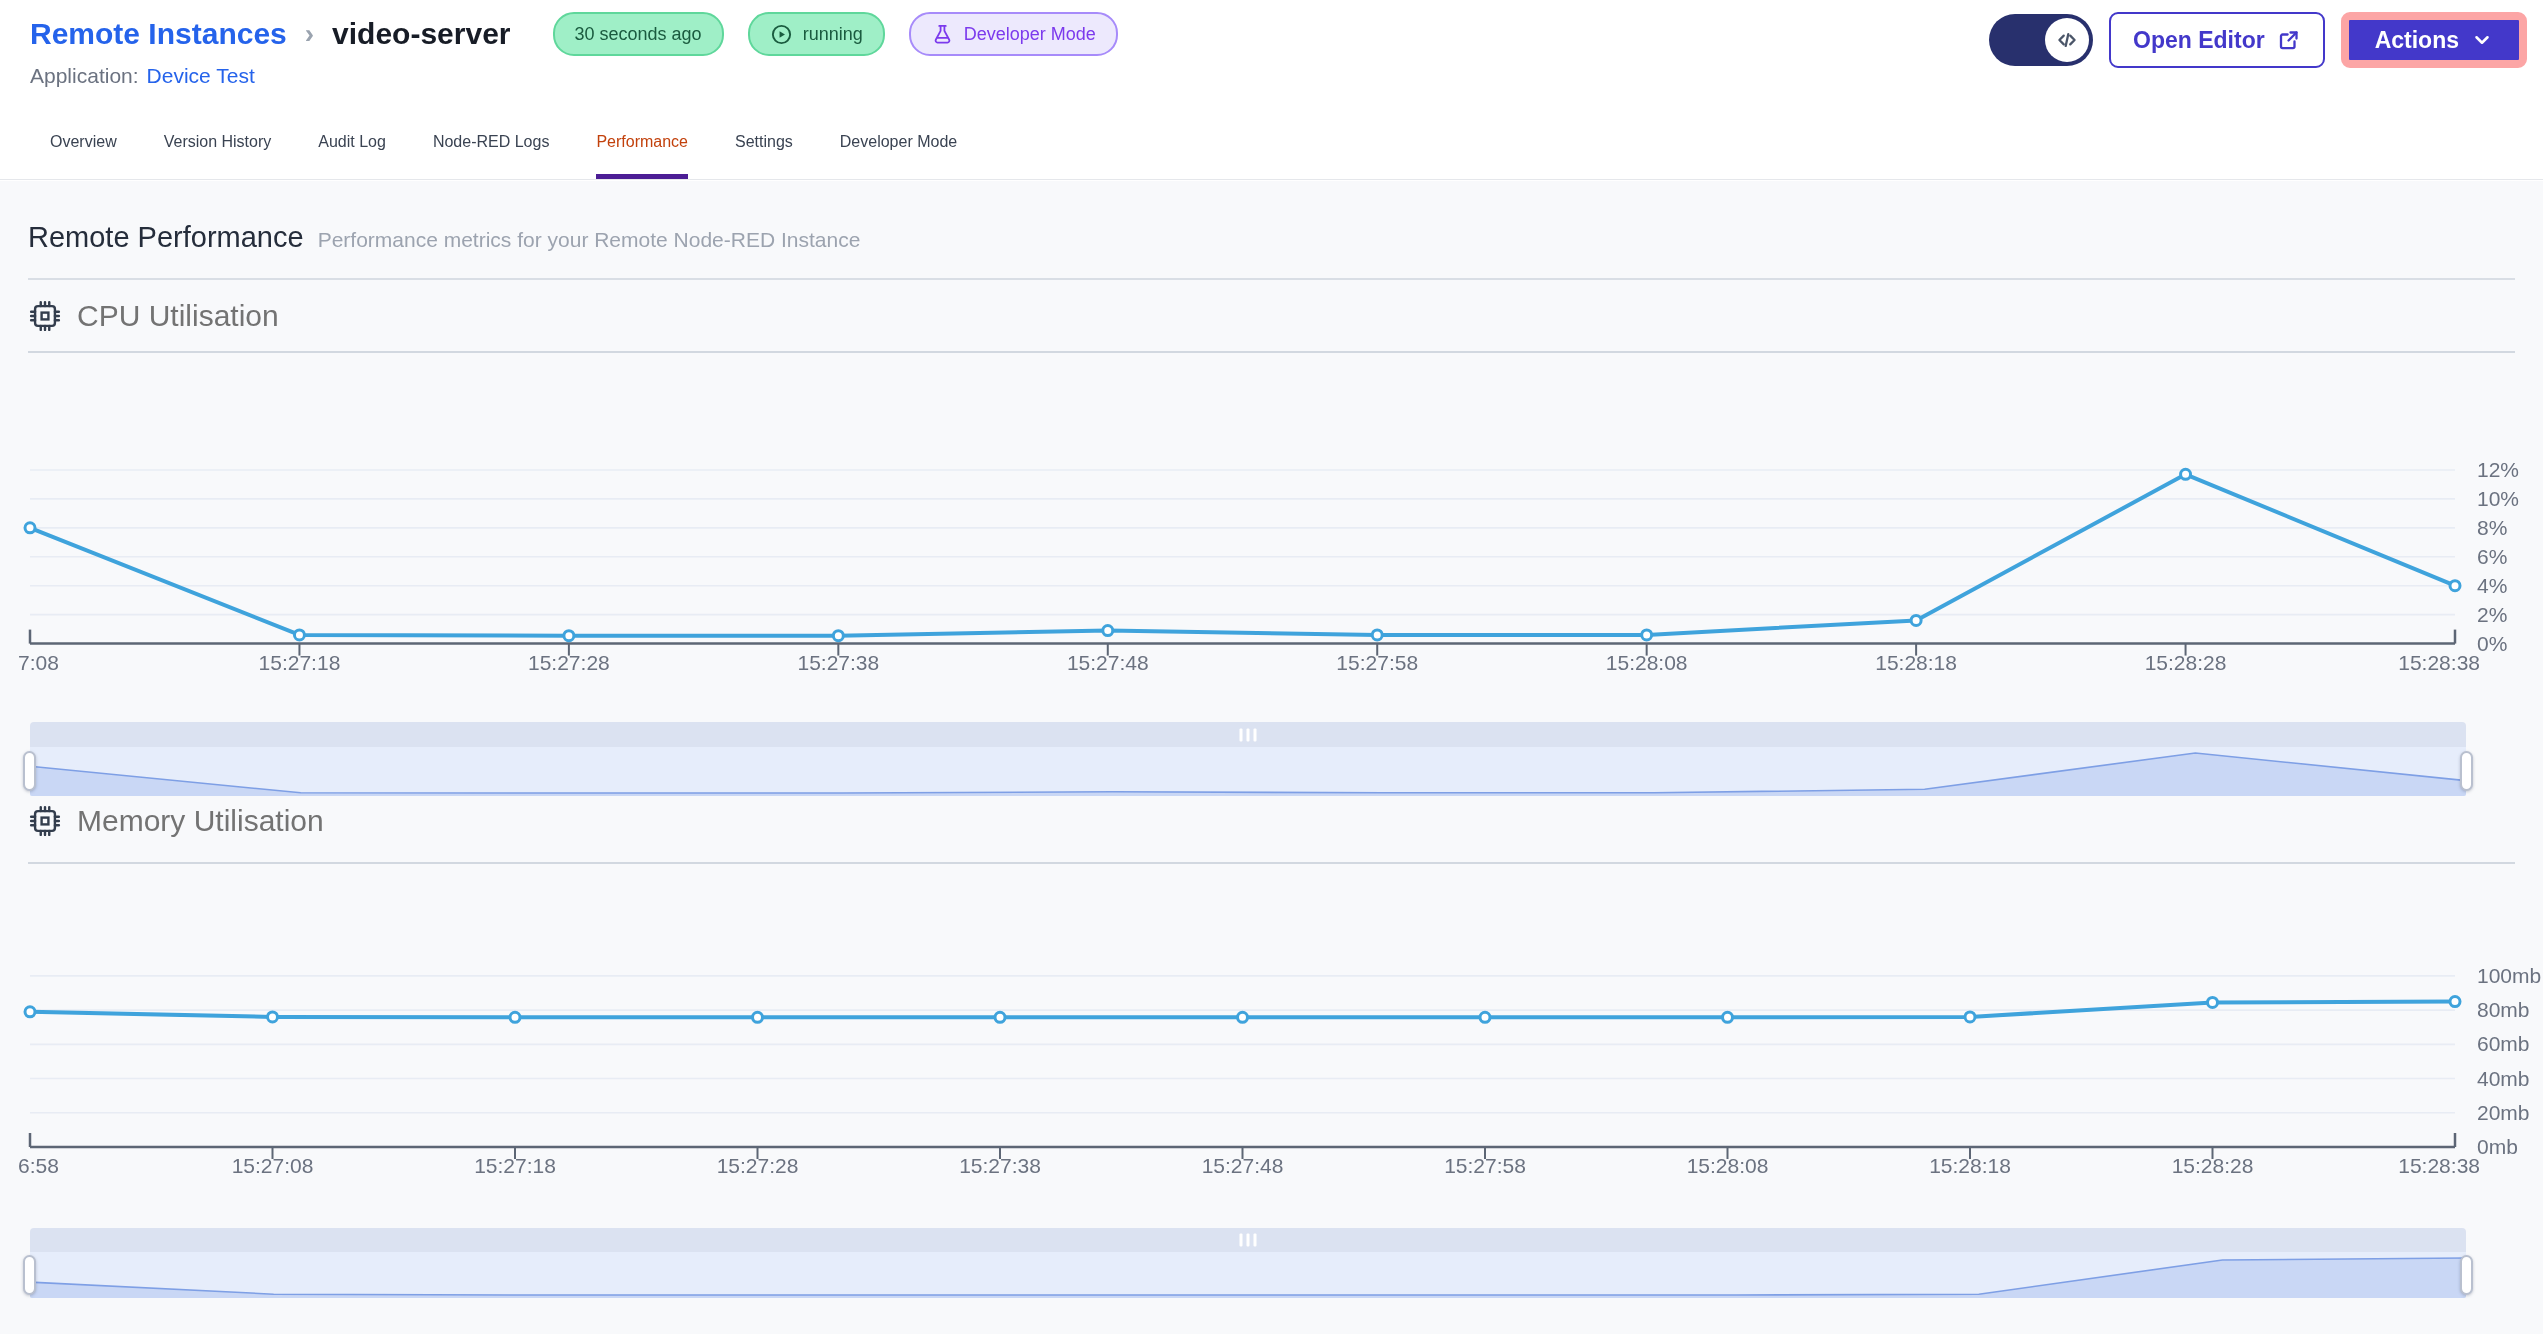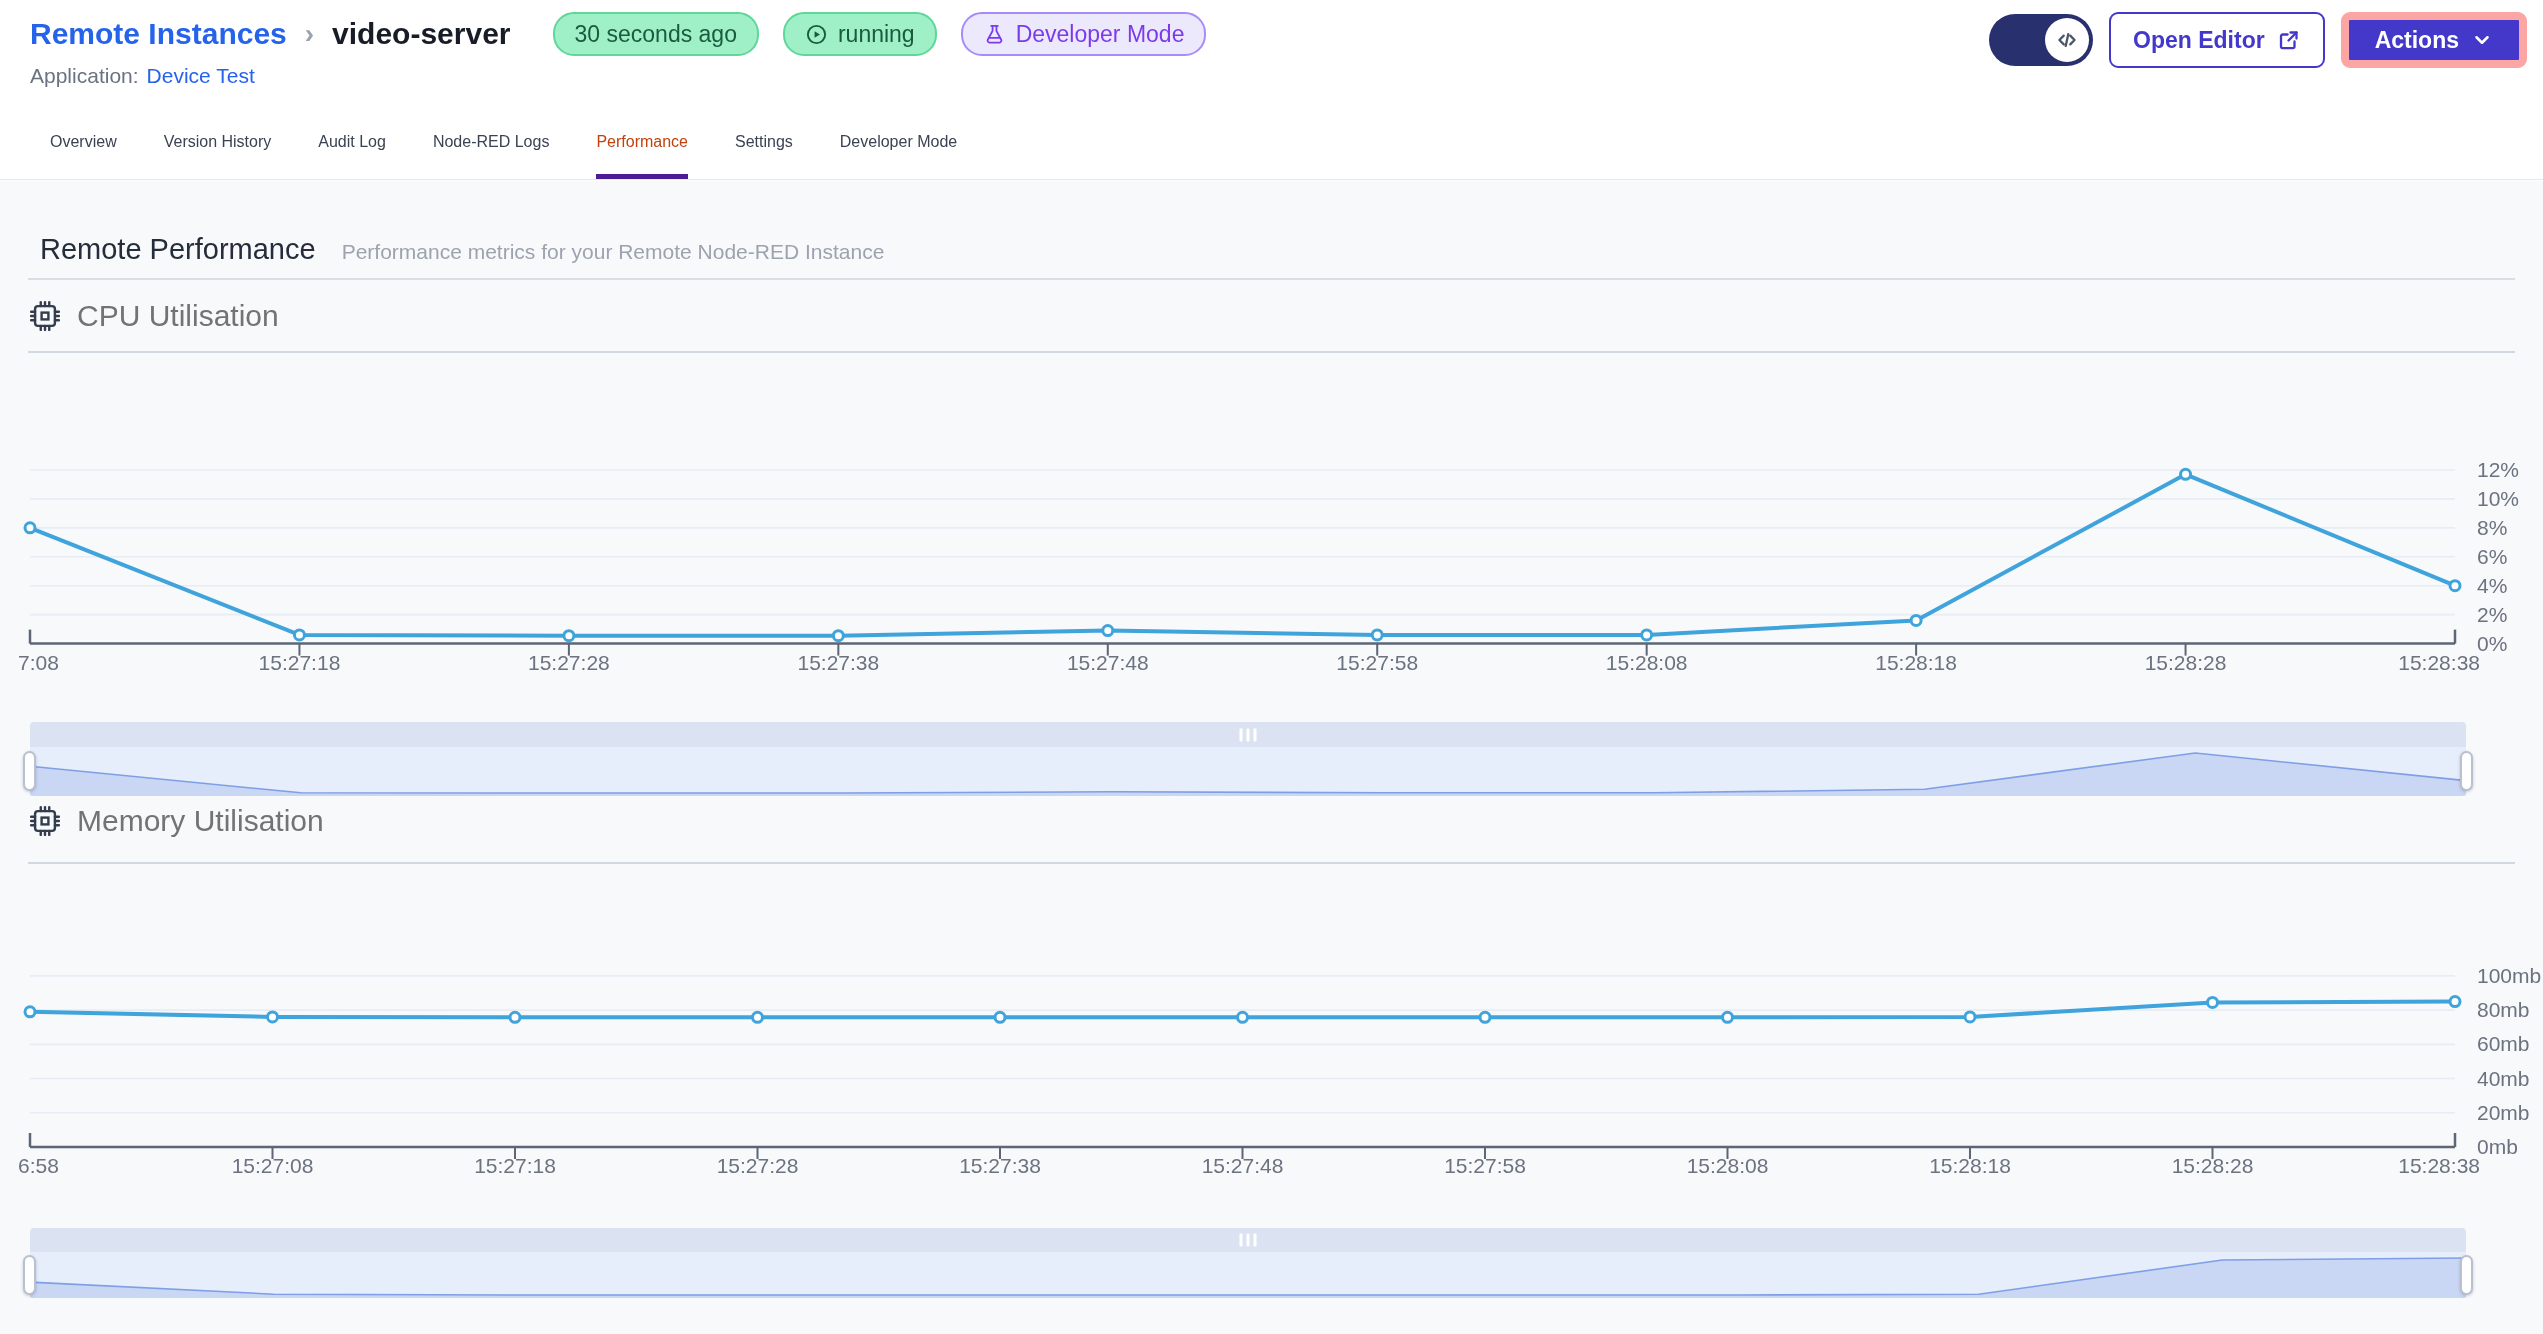--- a/index.html
+++ b/index.html
@@ -9,21 +9,21 @@
     font-family:"Liberation Sans", sans-serif;
     -webkit-font-smoothing:antialiased;
   }
   
   .header{position:absolute;top:0;left:0;right:0;height:118px;background:#fff;}
   .crumb-row{position:absolute;top:12px;left:30px;display:flex;align-items:center;gap:16px;}
   .crumb-root{font-size:30px;font-weight:700;color:#2563EB;text-decoration:none;cursor:pointer;}
   .crumb-sep{font-size:28px;color:#9AA3AF;font-weight:600;padding:0 2px;}
   .crumb-current{font-size:30px;font-weight:700;color:#171C26;}
   .pill{display:inline-flex;align-items:center;gap:10px;height:40px;padding:0 20px;border-radius:21px;
-        font-size:23px;font-weight:500;margin-left:8px;white-space:nowrap;}
+        font-size:18px;font-weight:500;margin-left:8px;white-space:nowrap;}
   .pill.green{background:#9FEFC7;border:2px solid #5FD79B;color:#1A5B3F;}
   .pill.purple{background:#EDE9FD;border:2px solid #A78BFA;color:#7C3AED;}
   .pill svg{flex:0 0 auto;}
   .app-row{position:absolute;top:64px;left:30px;font-size:21px;color:#6B7280;display:flex;gap:8px;}
   .app-row a{color:#2563EB;text-decoration:none;cursor:pointer;}
   .header-actions{position:absolute;top:12px;right:16px;display:flex;align-items:center;gap:16px;}
   .toggle{width:104px;height:52px;border-radius:26px;background:#28306D;position:relative;cursor:pointer;}
   .toggle .knob{position:absolute;top:4px;right:4px;width:44px;height:44px;border-radius:50%;background:#fff;
         display:flex;align-items:center;justify-content:center;color:#4A5568;}
   .btn{display:inline-flex;align-items:center;gap:12px;height:56px;border-radius:9px;
@@ -31,21 +31,21 @@
   .btn.outline{background:#fff;border:2px solid #4338CA;color:#4338CA;padding:16px 22px;}
   .btn.solid{background:#4338CA;border:8px solid #fca5a5;color:#fff;padding:0 26px;}
   
   .tabs{position:absolute;top:118px;left:0;right:0;height:62px;background:#fff;
         border-bottom:1px solid #E5E7EB;display:flex;gap:47px;padding-left:50px;box-sizing:border-box;}
   .tab{font-size:16px;color:#3A4352;padding:15px 0 0 0;cursor:pointer;height:100%;box-sizing:border-box;}
   .tab.active{color:#c2410c;border-bottom:5px solid #4c1d95;}
   
   .content{position:absolute;top:181px;left:0;right:0;bottom:0;background:#F8F9FB;}
   .page-title-row{position:absolute;top:40px;left:28px;display:flex;align-items:baseline;gap:14px;}
-  .page-title{font-size:29px;font-weight:500;color:#252D3B;margin:12px;}
+  .page-title{font-size:29px;font-weight:500;color:#252D3B;margin:0;}
   .page-subtitle{font-size:21px;color:#9CA3AF;}
   .rule{position:absolute;left:28px;right:28px;height:0;border-top:2px solid #D9DEE5;}
   .section-head{position:absolute;left:28px;display:flex;align-items:flex-start;gap:15px;color:#737373;}
   .section-head .sec-title{font-size:30px;font-weight:500;}
   .chart-svg{position:absolute;left:0;width:2543px;height:260px;}
   
   .navigator{position:absolute;left:30px;width:2436px;}
   .nav-strip{position:relative;height:25px;background:#DBE2F1;border-radius:4px 4px 0 0;cursor:pointer;}
   .nav-grip{position:absolute;left:50%;top:50%;transform:translate(-50%,-50%);display:flex;gap:4px;}
   .nav-grip i{display:block;width:3px;height:13px;background:#fff;border-radius:1px;}

